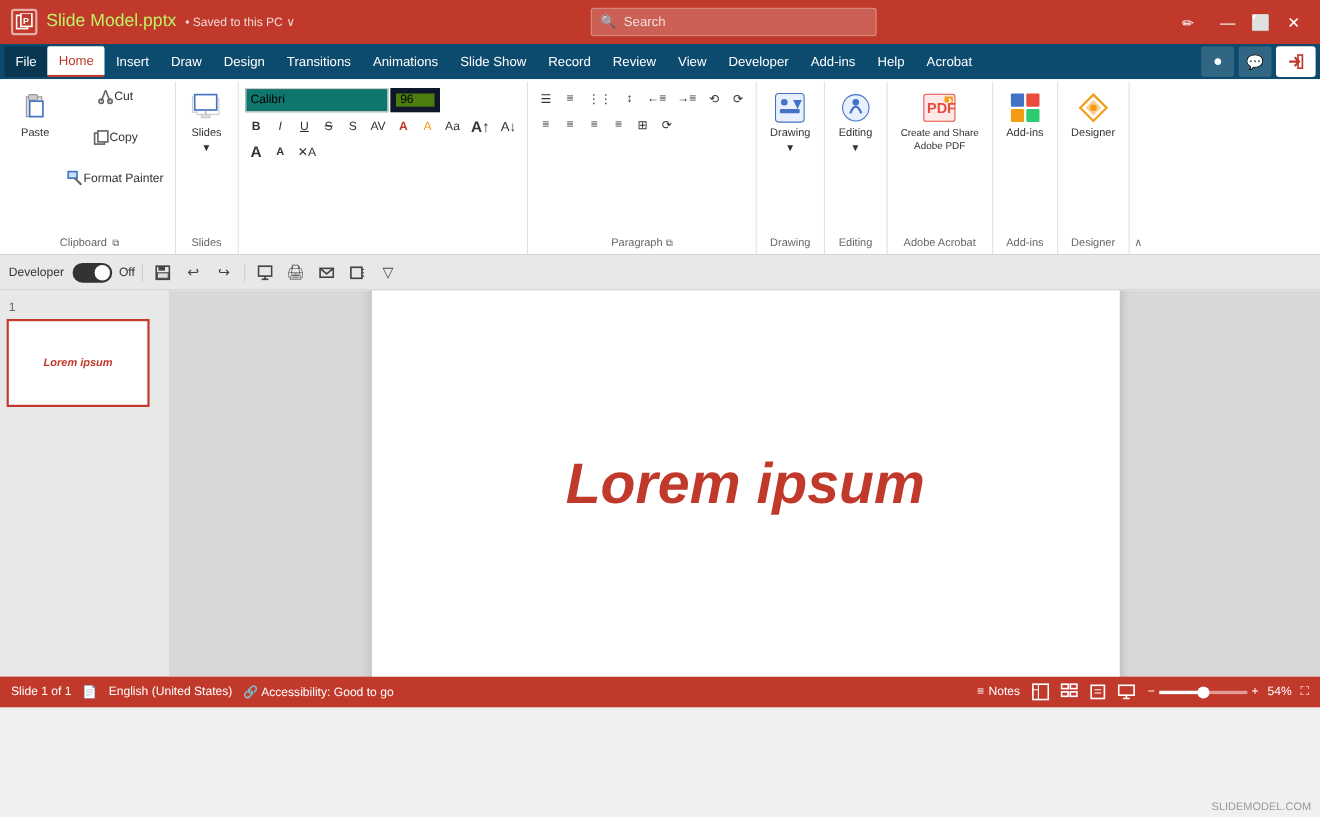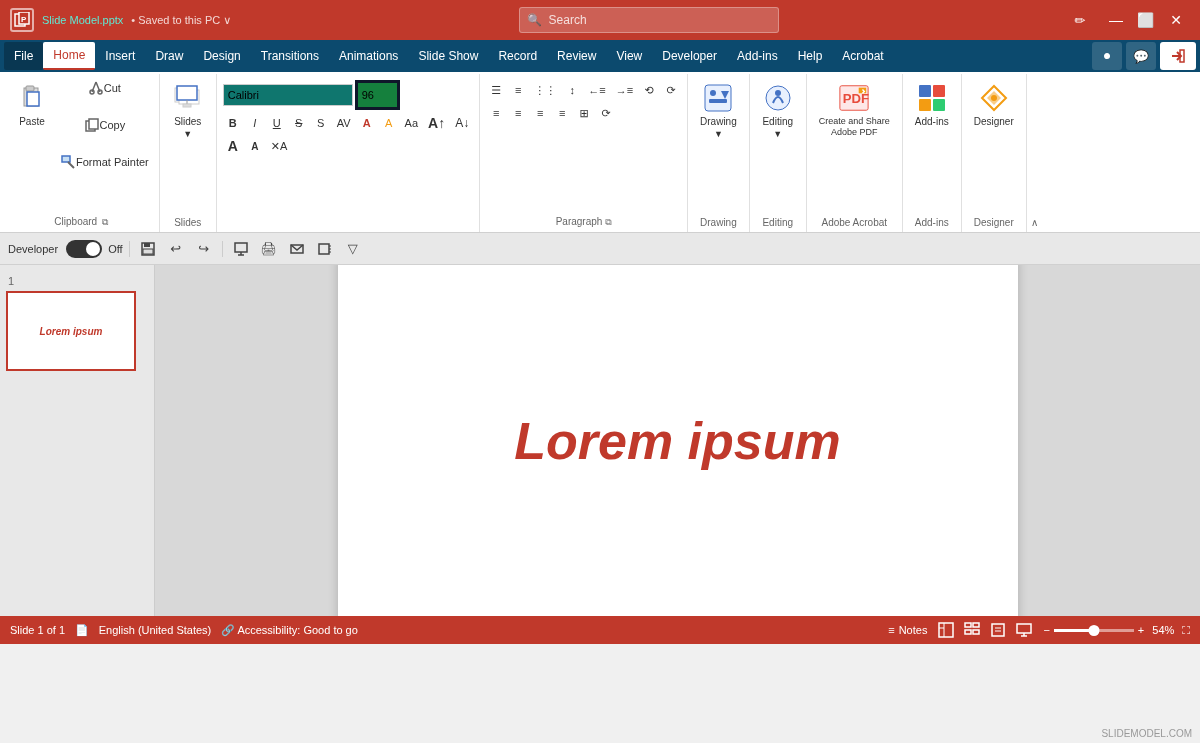--- a/index.html
+++ b/index.html
@@ -17,21 +17,21 @@
     }
     .title-bar-logo {
       width: 24px; height: 24px;
       background: #c0392b;
       border: 2px solid rgba(255,255,255,0.6);
       border-radius: 3px;
       display: flex; align-items: center; justify-content: center;
       font-size: 10px; font-weight: bold; color: white;
     }
     .title-bar-filename {
-      font-size: 11px; color: #5eead4; font-weight: 400;
+      font-size: 16px; color: #bef264; font-weight: 400;
     }
     .title-bar-saved {
       font-size: 11px; color: rgba(255,255,255,0.8);
     }
     .title-bar-search {
       flex: 1;
       display: flex;
       justify-content: center;
     }
     .search-box {
@@ -180,24 +180,24 @@
     .font-select {
       border: 1px solid #ccc;
       background: #0f766e;
       height: 22px;
       padding: 0 4px;
       font-size: 11px;
       min-width: 120px;
       cursor: pointer;
     }
     .size-select {
-      border: 3px solid #0f172a;
-      background: #15803d;
+      border: 5px solid #0f172a;
+      background: #4d7c0f;
       height: 22px;
-      padding: 12px 4px;
+      padding: 0 4px;
       font-size: 11px;
       width: 45px;
       cursor: pointer;
     }
 
     
     .quick-access {
       background: #e8e8e8;
       height: 32px;
       display: flex;

